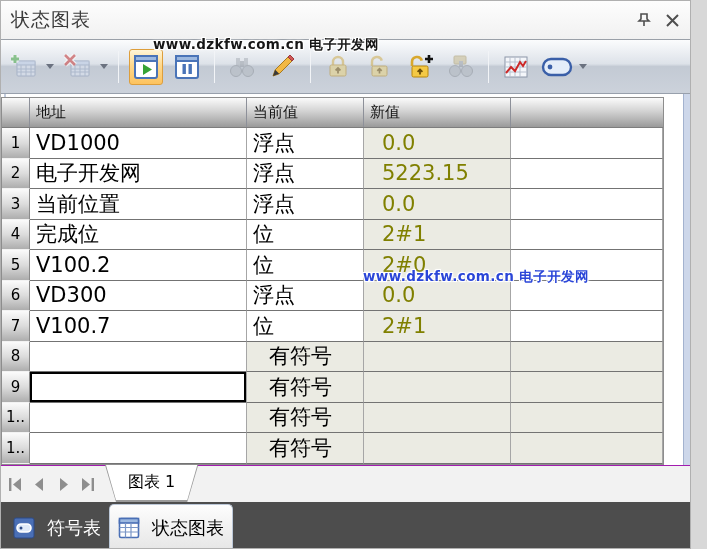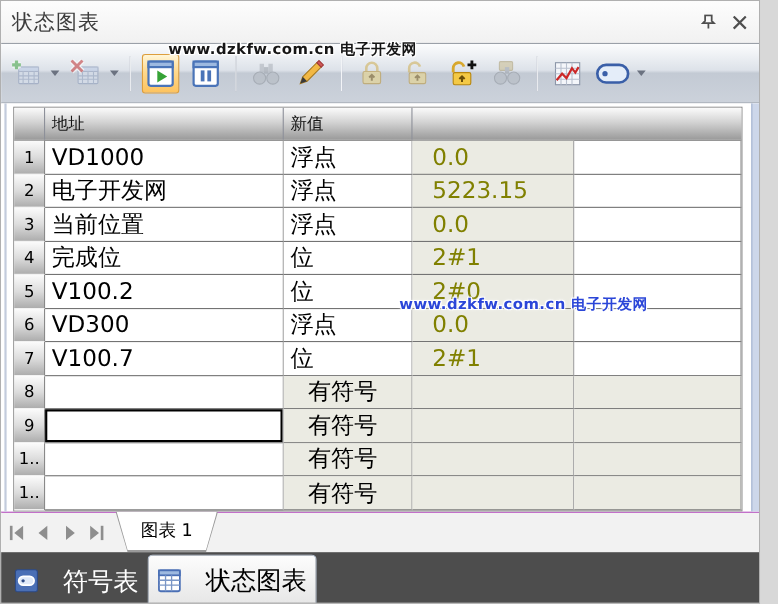--- a/index.html
+++ b/index.html
@@ -23,21 +23,21 @@
   .tbtn{height:36px;min-width:34px;display:flex;align-items:center;justify-content:center;border-radius:3px;}
   .tbtn.dim{opacity:.55;}
   .tbtn.hl{background:linear-gradient(#fff6d8,#ffd98d 45%,#fdc35f);border:1px solid #dd9e3c;}
   .drop{width:0;height:0;border-left:4px solid transparent;border-right:4px solid transparent;
     border-top:5px solid #6b7280;margin-left:-2px;}
   .sep{width:1px;height:32px;background:#8f97a4;border-right:1px solid #f2f4f7;margin:0 3px;}
   
   .table-zone{position:relative;height:371px;background:#fff;}
   .left-line{position:absolute;left:3px;top:0;bottom:0;width:2px;background:#c3ccdd;}
   .right-strip{position:absolute;right:0;top:0;bottom:0;width:7px;background:#cdd7ea;border-left:1px solid #a3b2cf;}
-  .grid{position:absolute;left:11px;top:3px;width:663px;border:1px solid #8d8d8d;background:#fff;}
+  .grid{position:absolute;left:0;top:3px;width:663px;border:1px solid #8d8d8d;background:#fff;}
   .thead,.trow{display:grid;grid-template-columns:28px 217px 117px 147px 152px;}
   .thead{height:30px;background:linear-gradient(#fbfbfb,#d3d3d3 45%,#9a9a9a);border-bottom:1px solid #7d7d7d;}
   .hcell{display:flex;align-items:center;padding:0 6px;font-size:15px;color:#141414;
     border-right:1px solid #8d9099;}
   .trow{height:30.5px;}
   .cell{display:flex;align-items:center;padding:0 6px;font-size:21px;color:#000;
     border-right:1px solid #a6a6a6;border-bottom:1px solid #737373;overflow:hidden;white-space:nowrap;}
   .numcell{justify-content:center;background:linear-gradient(#fbfbfb,#dcdcdc 50%,#adadad);
     border-right:1px solid #898989;border-bottom:1px solid #f2f2f2;font-size:15px;}
   .cur{color:var(--value-text,#808000);padding-left:18px;}
@@ -53,21 +53,21 @@
   .sheetbar{height:37px;background:#f2f2f2;border-top:1px solid #a21caf;display:flex;align-items:stretch;}
   .navs{display:flex;align-items:center;gap:9px;padding:0 10px 0 7px;}
   .nav{display:flex;align-items:center;justify-content:center;width:15px;height:16px;}
   .sheet-tab-outer{margin-top:-1px;height:37px;clip-path:polygon(0 0,100% 0,calc(100% - 11px) 100%,11px 100%);
     background:#9a9a9a;padding:0;}
   .sheet-tab-inner{height:35px;margin:0 1px 1px 1px;clip-path:polygon(0 0,100% 0,calc(100% - 10px) 100%,10px 100%);
     background:#fff;display:flex;align-items:center;justify-content:center;padding:0 22px;
     font-size:16px;color:#000;}
   
   .bottombar{height:48px;background:var(--bottom-bar-bg,#4d4d4d);display:flex;align-items:flex-end;padding-left:4px;}
-  .btab{display:flex;align-items:center;gap:22px;font-size:23px;height:44px;padding:0 8px;}
+  .btab{display:flex;align-items:center;gap:12px;font-size:18px;height:44px;padding:0 8px;}
   .btab.inactive{color:#fff;}
   .btab.active{color:#000;background:linear-gradient(#fdfdfd,#e6e6e6);border-radius:5px 5px 0 0;
     border:1px solid #bcc8d8;border-bottom:none;height:46px;}
   .bicon{width:22px;height:22px;display:flex;align-items:center;justify-content:center;}
 </style>
 </head>
 <body>
 
 <div class="window">
 
@@ -189,20 +189,21 @@
   <div class="wm wm-top">www.dzkfw.com.cn 电子开发网</div>
   <div class="wm wm-mid">www.dzkfw.com.cn 电子开发网</div>
 
   <div class="table-zone">
     <div class="left-line"></div>
     <div class="right-strip"></div>
     <div class="grid">
       <div class="thead">
         <div class="hcell"></div>
         <div class="hcell">地址</div>
+        <div class="hcell">当前值</div>
         <div class="hcell">新值</div>
       </div>
       <div>
           <div class="trow">
     <div class="cell numcell">1</div>
     <div class="cell addr">VD1000</div>
     <div class="cell fmt">浮点</div>
     <div class="cell cur">0.0</div>
     <div class="cell newv"></div>
   </div>

